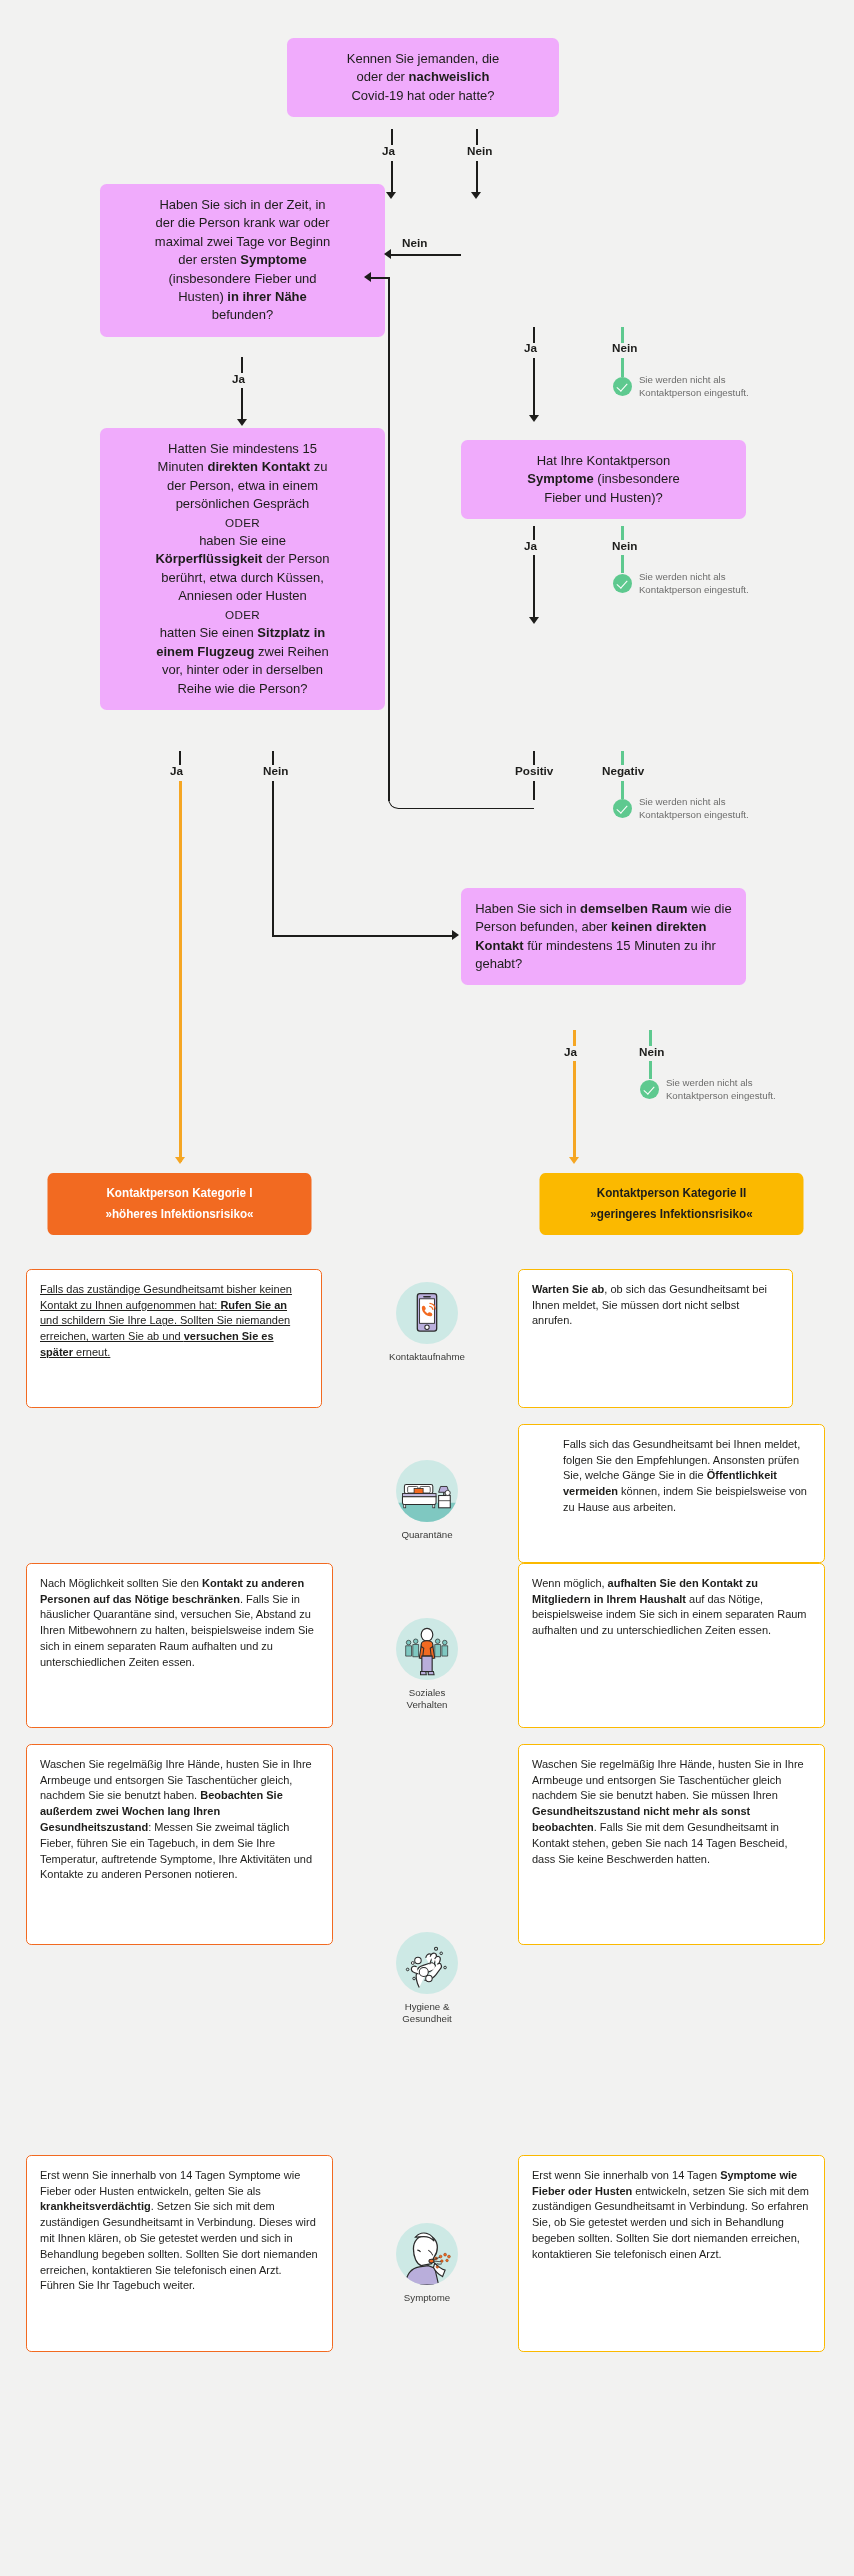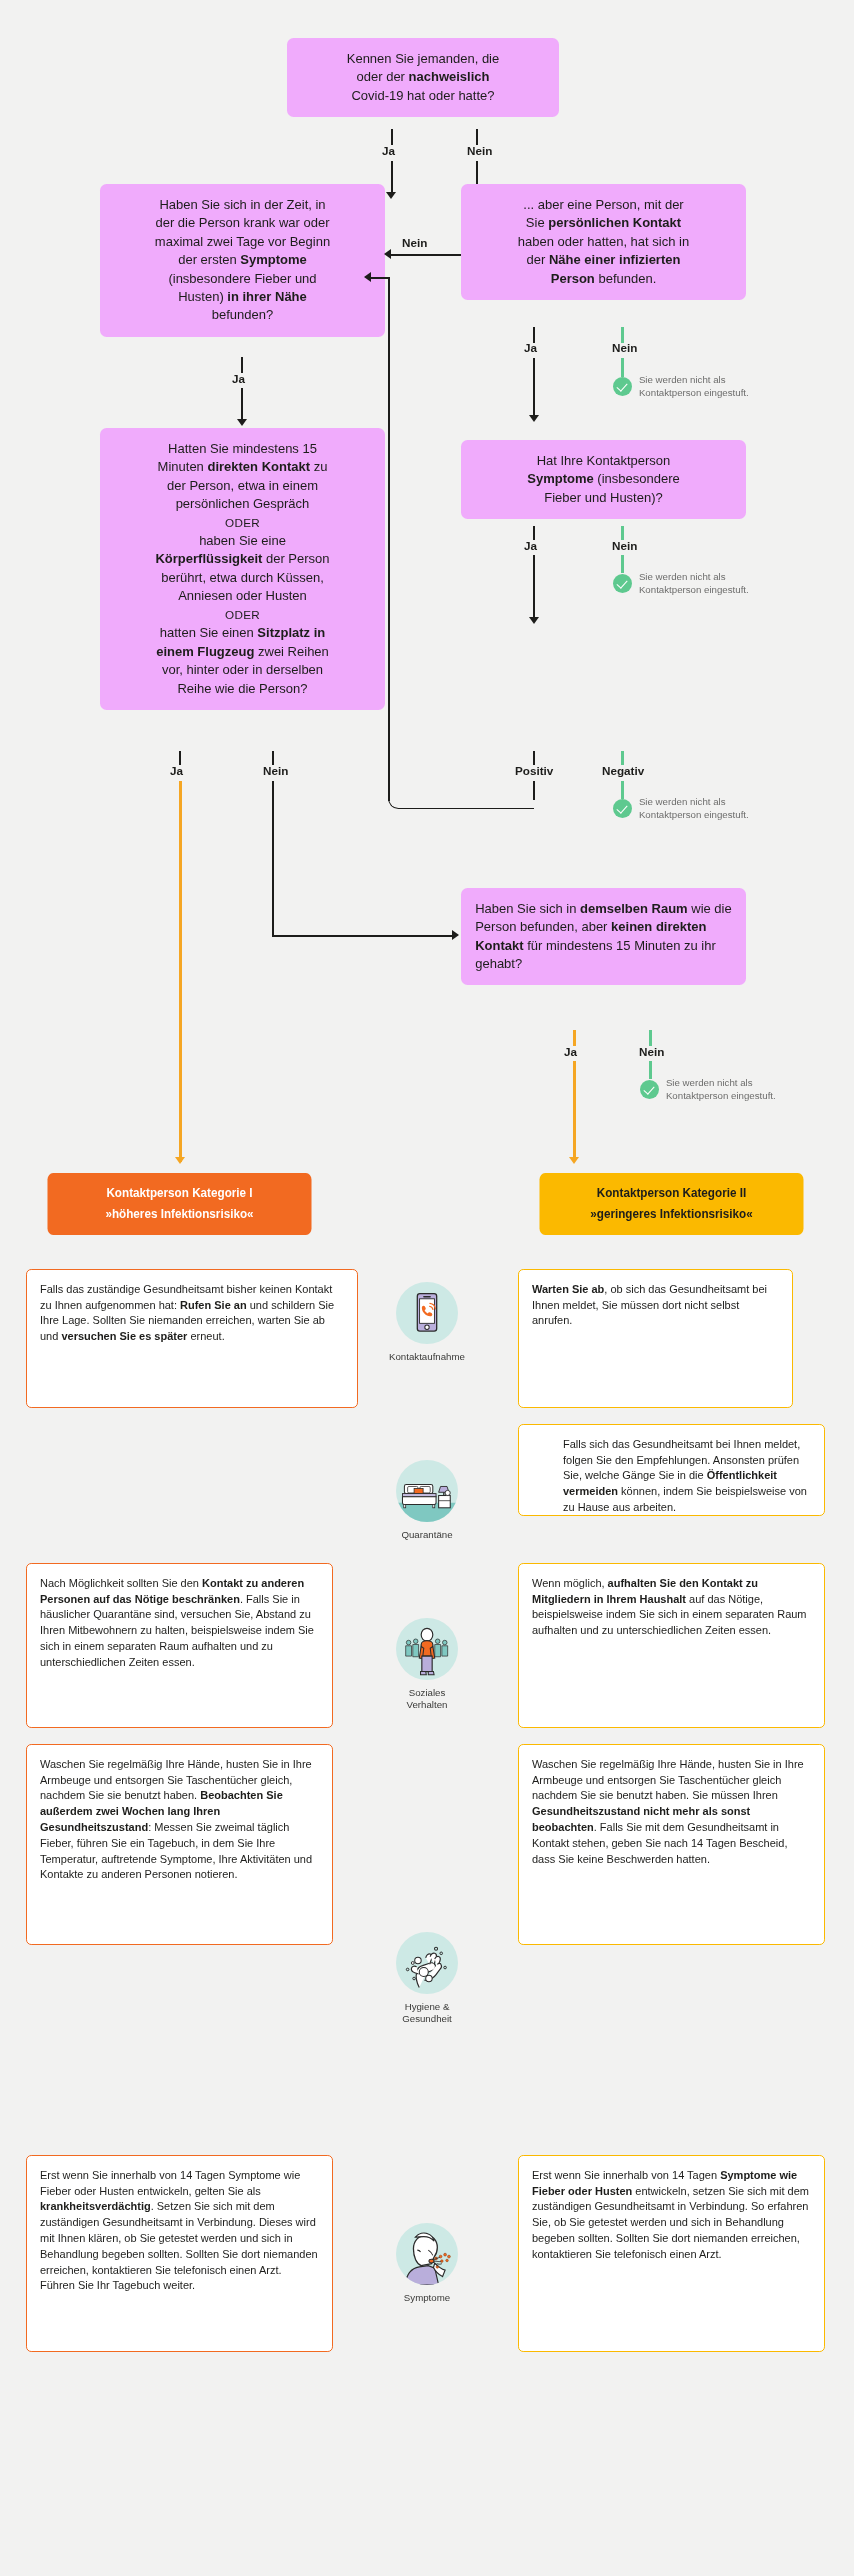--- a/index.html
+++ b/index.html
@@ -141,23 +141,20 @@
 
   <div class="vline" style="left:476px; top:129px; height:15.5px;"></div>
   <div class="edge-label" style="left:467px; top:144px;">Nein</div>
   <div class="vline" style="left:476px; top:161px; height:34px;"></div>
   <div class="arrow-d" style="left:471px; top:192px;"></div>
 
   <div class="qbox center" style="left:100px; top:184px; width:285px;">
     Haben Sie sich in der Zeit, in<br>der die Person krank war oder<br>maximal zwei Tage vor Beginn<br>der ersten <b>Symptome</b><br>(insbesondere Fieber und<br>Husten) <b>in ihrer Nähe</b><br>befunden?
   </div>
 
-  <div class="qbox center" style="left:461px; top:184px; width:285px;">
-    ... aber eine Person, mit der<br>Sie <b>persönlichen Kontakt</b><br>haben oder hatten, hat sich in<br>der <b>Nähe einer infizierten</b><br><b>Person</b> befunden.
-  </div>
 
   <div class="hline" style="left:389px; top:254px; width:72px;"></div>
   <div class="arrow-l" style="left:384px; top:249px;"></div>
   <div class="edge-label" style="left:402px; top:236px;">Nein</div>
 
   <div class="vline" style="left:241px; top:357px; height:15.5px;"></div>
   <div class="edge-label" style="left:232px; top:372px;">Ja</div>
   <div class="vline" style="left:241px; top:388px; height:34px;"></div>
   <div class="arrow-d" style="left:237px; top:419px;"></div>
 
@@ -255,21 +252,21 @@
 
   <div class="cat-header cat1" style="left:26px; top:1173px; width:307px;">
     <div>Kontaktperson Kategorie I</div>
     <div>»höheres Infektionsrisiko«</div>
   </div>
   <div class="cat-header cat2" style="left:518px; top:1173px; width:307px;">
     <div>Kontaktperson Kategorie II</div>
     <div>»geringeres Infektionsrisiko«</div>
   </div>
 
-  <div class="card c1" style="left:26px; top:1269px; width:332px; height:139px;">
+  <div class="card c1" style="left:26px; top:1269px; width:296px; height:139px;text-decoration:underline;">
     Falls das zuständige Gesundheitsamt bisher keinen Kontakt zu Ihnen aufgenommen hat: <b>Rufen Sie an</b> und schildern Sie Ihre Lage. Sollten Sie niemanden erreichen, warten Sie ab und <b>versuchen Sie es später</b> erneut.
   </div>
   <div class="iconcell" style="left:375px; top:1282px;">
     <div class="iconcircle">
       <svg width="62" height="62" viewBox="0 0 96 96">
         <rect x="33" y="18" width="30" height="58" rx="4" fill="#b9aedb" stroke="#2b2b2b" stroke-width="2"></rect>
         <rect x="36.5" y="26" width="23" height="38" fill="#ffffff" stroke="#2b2b2b" stroke-width="1.4"></rect>
         <rect x="42" y="21.5" width="12" height="2.4" rx="1.2" fill="#2b2b2b"></rect>
         <circle cx="48" cy="70" r="3.4" fill="#ffffff" stroke="#2b2b2b" stroke-width="1.6"></circle>
         <path d="M40 40c0-2 1.5-3.5 3.2-3.2 1 .2 1.6 1 2 2l.8 2c.3.9 0 1.8-.7 2.3l-1 .8c.9 2.2 2.6 3.9 4.8 4.8l.8-1c.5-.7 1.4-1 2.3-.7l2 .8c1 .4 1.8 1 2 2 .3 1.7-1.2 3.2-3.2 3.2-6.7 0-13-6.3-13-13z" fill="#f26a21"></path>
@@ -297,21 +294,21 @@
         <rect x="57" y="69" width="3" height="5" fill="#ffffff" stroke="#2b2b2b" stroke-width="1.2"></rect>
         <rect x="66" y="55" width="18" height="19" fill="#ffffff" stroke="#2b2b2b" stroke-width="1.6"></rect>
         <line x1="66" y1="63" x2="84" y2="63" stroke="#2b2b2b" stroke-width="1.2"></line>
         <path d="M69 41h10l3 9H66z" fill="#b9aedb" stroke="#2b2b2b" stroke-width="1.4"></path>
         <rect x="73" y="50" width="2" height="5" fill="#2b2b2b"></rect>
         <circle cx="80" cy="51" r="4" fill="#ffffff" stroke="#2b2b2b" stroke-width="1.4"></circle>
       </svg>
     </div>
     <div class="iconlabel">Quarantäne</div>
   </div>
-  <div class="card c2" style="left:518px; top:1424px; width:307px; height:92px;padding-left:44px;">
+  <div class="card c2" style="left:518px; top:1424px; width:307px; height:139px;padding-left:44px;">
     Falls sich das Gesundheitsamt bei Ihnen meldet, folgen Sie den Empfehlungen. Ansonsten prüfen Sie, welche Gänge Sie in die <b>Öffentlichkeit vermeiden</b> können, indem Sie beispielsweise von zu Hause aus arbeiten.
   </div>
 
   <div class="card c1" style="left:26px; top:1563px; width:307px; height:165px;">
     Nach Möglichkeit sollten Sie den <b>Kontakt zu anderen Personen</b> <b>auf das Nötige beschränken</b>. Falls Sie in häuslicher Quarantäne sind, versuchen Sie, Abstand zu Ihren Mitbewohnern zu halten, beispielsweise indem Sie sich in einem separaten Raum aufhalten und zu unterschiedlichen Zeiten essen.
   </div>
   <div class="iconcell" style="left:375px; top:1618px;">
     <div class="iconcircle">
       <svg width="62" height="62" viewBox="0 0 96 96">
         <g fill="#7fc8c1" stroke="#2b2b2b" stroke-width="1.1">

